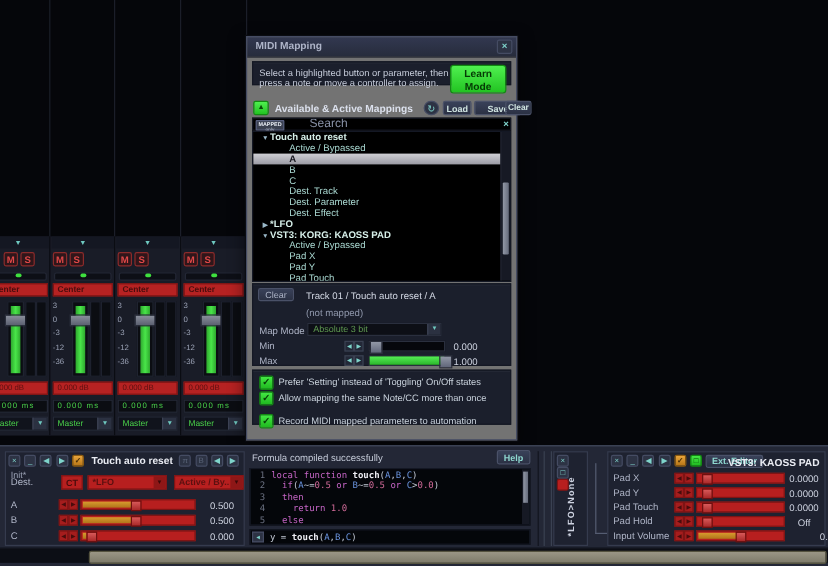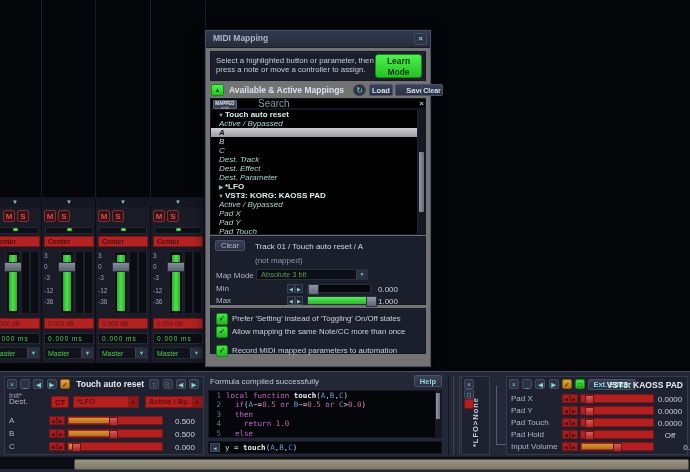--- a/index.html
+++ b/index.html
@@ -39,21 +39,21 @@
 
   
   #dialog{position:absolute;left:205px;top:30px;width:226px;height:337px;background:#737373;
         border:1px solid #454c63;box-shadow:0 0 0 1px #0a0c12,0 4px 14px rgba(0,0,0,.6);box-sizing:border-box;}
   .titlebar{position:absolute;left:0;top:0;right:0;height:16px;background:linear-gradient(#323850,#272c3c);border-bottom:1px solid #1a1d29;}
   .titlebar .t{color:#aeb4c8;font-weight:bold;font-size:8.5px;line-height:15px;padding-left:7px;}
   .iconbtn{display:inline-block;background:#2d3344;border:1px solid #454c63;border-radius:2px;color:#7fd4cb;
         text-align:center;box-sizing:border-box;}
   .xbtn{position:absolute;right:3px;top:2px;width:13px;height:12px;font-size:8px;line-height:10px;font-weight:bold;}
   .inset{position:absolute;left:4px;right:4px;background:#1b1f2c;border:1px solid #141824;box-shadow:inset 0 1px 0 rgba(255,255,255,.04);box-sizing:border-box;}
-  #infobox{top:20px;height:30px;}
+  #infobox{top:20px;height:20px;}
   #infobox .line{color:#c6ccda;font-size:7.8px;padding-left:5px;}
   #infobox .line.l1{padding-top:4px;}
   #learnbtn{position:absolute;right:3px;top:2px;width:47px;height:24px;background:linear-gradient(#4ff04f,#22c322);
         border:1px solid #128a12;border-radius:3px;color:#053a05;font-weight:bold;font-size:8.5px;
         text-align:center;line-height:11px;padding-top:1px;box-sizing:border-box;}
   #maprow{position:absolute;left:4px;right:4px;top:53px;height:13px;}
   #maptoggle{position:absolute;left:1px;top:0;width:13px;height:12px;background:linear-gradient(#4ff04f,#22c322);
         border:1px solid #128a12;border-radius:2px;color:#084a08;font-size:6px;line-height:11px;text-align:center;box-sizing:border-box;}
   #maprow .hlabel{position:absolute;left:19px;top:1px;color:#dbe0ec;font-weight:bold;font-size:8.5px;}
   #refreshbtn{position:absolute;left:143px;top:0;width:13px;height:12px;border-radius:6px;font-size:8px;line-height:11px;}
@@ -66,21 +66,21 @@
   #mappedbadge .m1{display:block;color:#e8ecf4;font-size:4.5px;font-weight:bold;line-height:4px;margin-top:1px;}
   #mappedbadge .m2{display:block;color:#b8bfcf;font-size:4px;line-height:3px;}
   #searchinput{position:absolute;left:47px;top:0;width:178px;height:9px;background:transparent;border:none;outline:none;
         color:#9aa2b4;font-size:10px;font-family:"Liberation Sans",sans-serif;padding:0;}
   #searchinput::placeholder{color:#8a93a8;}
   #searchclear{position:absolute;right:1px;top:0;color:#7fd4cb;font-size:8px;line-height:9px;font-weight:bold;}
   #maplist{position:absolute;left:4px;right:4px;top:78px;height:126px;background:#000;border:1px solid #141824;overflow:hidden;box-sizing:border-box;}
   .lrow{height:9px;line-height:9px;font-size:8px;color:#a9d8d1;white-space:nowrap;}
   .lrow .arrow{color:#9ab8c8;font-size:5.5px;display:inline-block;width:8px;text-align:center;}
   .lrow.group{padding-left:6px;color:#d6efe9;font-weight:bold;}
-  .lrow.child{font-style:italic;}
+  .lrow.child{padding-left:22px;}
   .lrow.selected{background:linear-gradient(#cfcfd4,#9b9ba4);color:#15151d;font-weight:bold;}
   #listscroll{position:absolute;right:0;top:0;bottom:0;width:7px;background:#161924;border-left:1px solid #20242f;}
   #listthumb{position:absolute;left:1px;right:1px;top:42px;height:60px;background:linear-gradient(90deg,#9298a6,#666c7c);border-radius:1px;}
   #midpanel{top:205px;height:69px;}
   #clearmapbtn{position:absolute;left:4px;top:3px;width:30px;height:11px;background:linear-gradient(#394159,#2b3144);
         border:1px solid #4a5168;border-radius:2px;color:#aab1c4;font-size:7.5px;text-align:center;line-height:10px;box-sizing:border-box;}
   #mappath{position:absolute;left:44px;top:5px;color:#d3d8e4;font-size:8px;}
   #mapstatus{position:absolute;left:44px;top:19px;color:#9098ac;font-size:8px;}
   .frow-label{position:absolute;left:5px;color:#aeb4c6;font-size:8px;}
   #mapmode-dd{position:absolute;left:45px;top:32px;width:112px;height:11px;background:#0d0f16;border:1px solid #2a2f3e;box-sizing:border-box;}
@@ -322,22 +322,22 @@
 
     <div id="maplist">
       <div>
 
       <div class="lrow group"><span class="arrow">▼</span><span>Touch auto reset</span></div>
           <div class="lrow child"><span class="arrow"></span><span>Active / Bypassed</span></div>
           <div class="lrow child selected"><span class="arrow"></span><span>A</span></div>
           <div class="lrow child"><span class="arrow"></span><span>B</span></div>
           <div class="lrow child"><span class="arrow"></span><span>C</span></div>
           <div class="lrow child"><span class="arrow"></span><span>Dest. Track</span></div>
+          <div class="lrow child"><span class="arrow"></span><span>Dest. Parameter</span></div>
           <div class="lrow child"><span class="arrow"></span><span>Dest. Effect</span></div>
-          <div class="lrow child"><span class="arrow"></span><span>Dest. Parameter</span></div>
           <div class="lrow group"><span class="arrow">▶</span><span>*LFO</span></div>
           <div class="lrow group"><span class="arrow">▼</span><span>VST3: KORG: KAOSS PAD</span></div>
           <div class="lrow child"><span class="arrow"></span><span>Active / Bypassed</span></div>
           <div class="lrow child"><span class="arrow"></span><span>Pad X</span></div>
           <div class="lrow child"><span class="arrow"></span><span>Pad Y</span></div>
           <div class="lrow child"><span class="arrow"></span><span>Pad Touch</span></div>
         </div>
       <div id="listscroll">
           <div id="listthumb"></div>
         </div>

